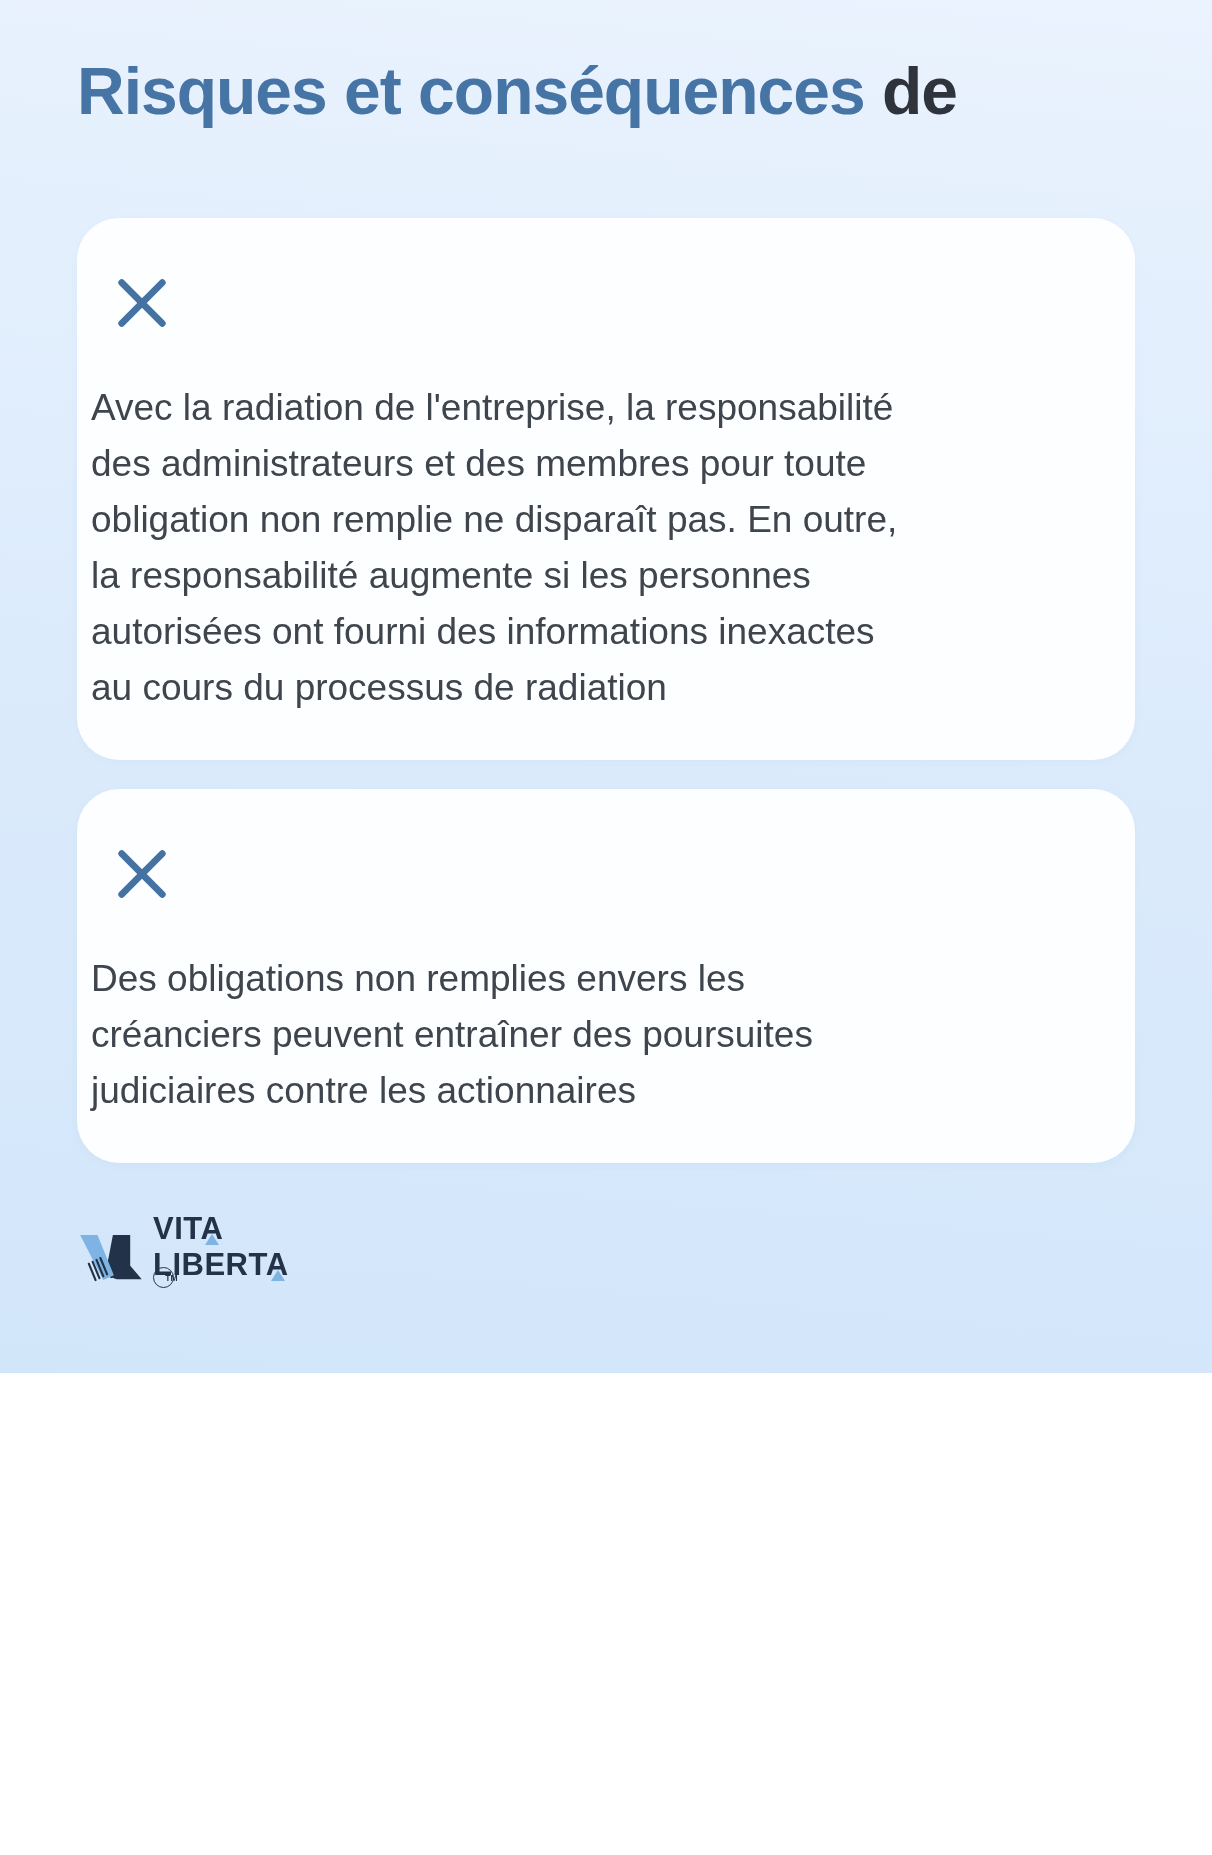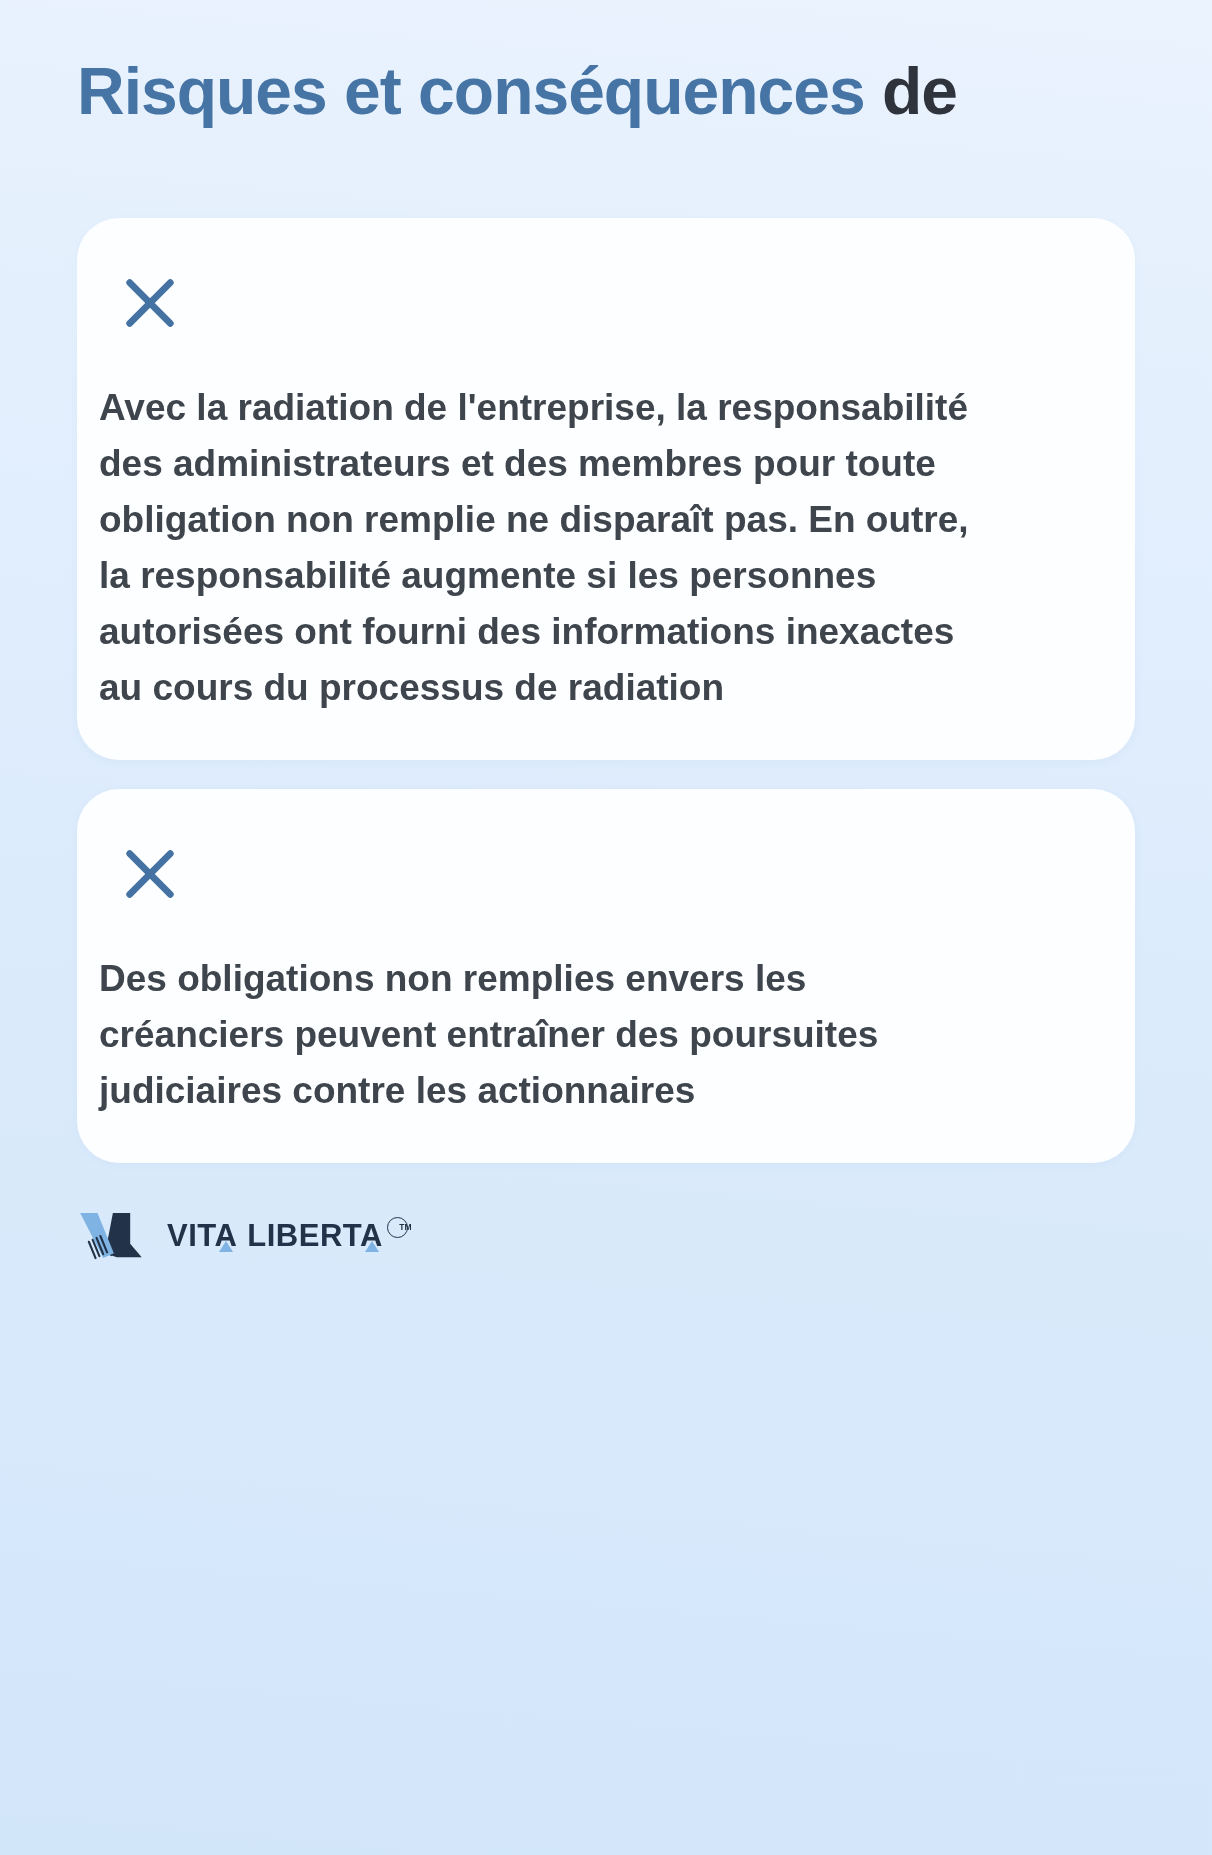--- a/index.html
+++ b/index.html
@@ -4,21 +4,21 @@
 <style>
   * { margin: 0; padding: 0; box-sizing: border-box; }
 
   html, body {
     width: 1212px;
     font-family: "Liberation Sans", "DejaVu Sans", sans-serif;
   }
 
   .page {
     width: 1212px;
-    height: 1855px;
+    height: 1373px;
     padding: 0 77px;
     background: linear-gradient(185deg, #eaf3fe 0%, #deecfc 42%, #d2e6fa 100%);
     overflow: hidden;
   }
 
   
   .title {
     padding-top: 56px;
     font-size: 66px;
     line-height: 70px;
@@ -27,23 +27,22 @@
     color: #2e333c;
   }
   .title .t-blue { color: #4674a4; }
   .title .t-dark { color: #2e333c; }
 
   
   .card {
     margin-top: 29px;
     background: #fdfeff;
     border-radius: 42px;
-    padding: 56px 34px 44px 22px;
+    padding: 56px 34px 44px 14px;
     box-shadow: 0 2px 8px rgba(110, 145, 190, 0.06);
-    font-weight: bold;
   }
   .card:first-of-type { margin-top: 92px; }
 
   .x-icon {
     display: block;
     margin-left: 22px;
     width: 58px;
     height: 58px;
     stroke: #4472a3;
     stroke-width: 7;
@@ -64,27 +63,28 @@
     margin-top: 48px;
     display: flex;
     align-items: center;
   }
   .logo-mark {
     width: 66px;
     height: 50px;
     flex: 0 0 auto;
   }
   .brand {
-    margin-left: 24px;
+    margin-left: 0;
     font-size: 31px;
     font-weight: 700;
     letter-spacing: 0.5px;
     color: #223349;
     display: flex;
     align-items: baseline;
+    flex-direction: column;
   }
   .brand-word { position: relative; display: inline-block; }
   .brand-word + .brand-word { margin-left: 10px; }
   .brand-word::after {
     content: "";
     position: absolute;
     right: 4px;
     bottom: 2px;
     width: 0;
     height: 0;

